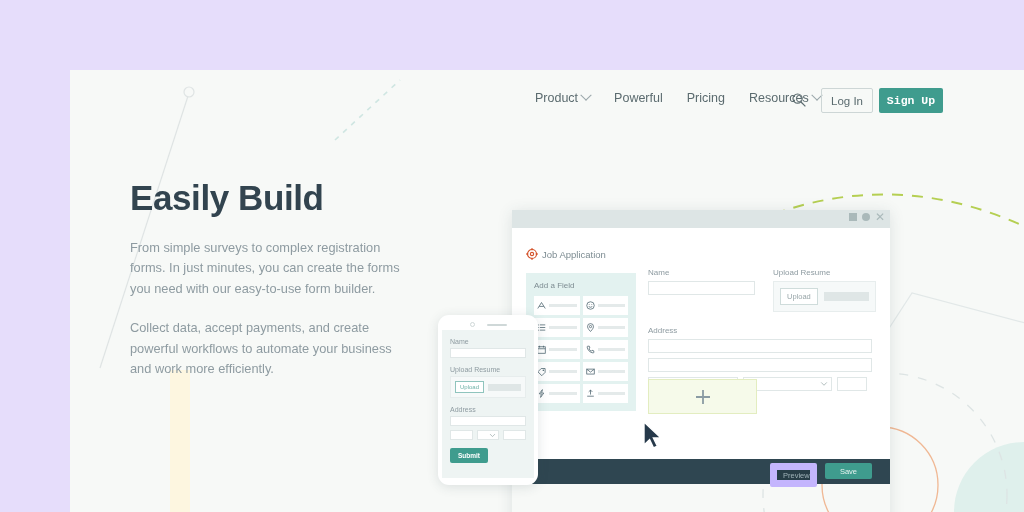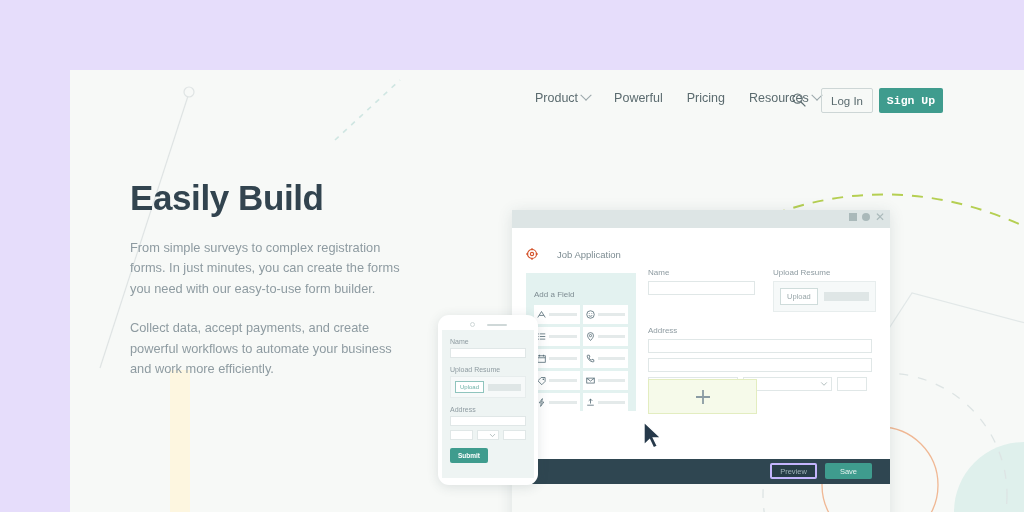--- a/index.html
+++ b/index.html
@@ -53,43 +53,43 @@
 
   
   #app-window{position:absolute;left:442px;top:140px;width:378px;height:330px;
     box-shadow:0 2px 14px rgba(50,68,79,.13);}
   #app-titlebar{height:18px;background:#dde5e5;position:relative;}
   #win-controls{position:absolute;right:5px;top:3px;display:flex;align-items:center;gap:5px;}
   .wc-square{width:8px;height:8px;background:#aab9ba;}
   .wc-circle{width:8px;height:8px;background:#aab9ba;border-radius:50%;}
   .wc-close{color:#aab9ba;font-size:12px;line-height:8px;}
   #app-body{background:#fff;height:231px;position:relative;}
-  #app-brand{position:absolute;left:14px;top:20px;display:flex;align-items:center;gap:19px;}
+  #app-brand{position:absolute;left:14px;top:20px;display:flex;align-items:center;gap:4px;}
   #app-brand-label{font-size:9.5px;color:#7d8c92;}
   #field-panel{position:absolute;left:14px;top:45px;width:110px;height:138px;
     background:#e3f2f0;padding:8px 8px 0 8px;box-sizing:border-box;}
-  #field-panel-title{font-size:8px;color:#7d8c92;margin-bottom:6px;margin-top:9px;}
+  #field-panel-title{font-size:8px;color:#7d8c92;margin-bottom:6px;}
   #field-grid{display:grid;grid-template-columns:1fr 1fr;gap:3px;}
   .field-tile{background:#fff;height:19px;display:flex;align-items:center;gap:3px;
     padding:0 3px;box-sizing:border-box;cursor:pointer;}
   .field-bar{height:3px;background:#e4eaea;flex:1;}
   #form-area{position:absolute;left:136px;top:40px;width:228px;}
   .form-label{font-size:8px;color:#8e9ba1;margin-bottom:4px;}
   .form-input{height:14px;border:1px solid #e0e7e7;background:#fff;box-sizing:border-box;}
   #upload-box{border:1px solid #e7eded;background:#f6f9f9;padding:6px;
     display:flex;align-items:center;gap:6px;box-sizing:border-box;width:103px;}
   #upload-button{border:1px solid #cfdcdb;background:#fff;font-size:7.5px;color:#9aa7aa;
     padding:3px 6px;font-family:"Liberation Sans",sans-serif;cursor:pointer;}
   #upload-filebar{height:9px;background:#dfe6e6;flex:1;}
   #add-zone{position:absolute;left:136px;top:151px;width:107px;height:33px;
     background:#f6faea;border:1px solid #e3edc0;display:flex;align-items:center;
     justify-content:center;cursor:pointer;}
   #app-footer{height:25px;background:#2f4651;position:relative;}
-  #preview-button{position:absolute;right:73px;top:4px;width:47px;height:16px;
-    background:#273d47;border:2px solid #c4b5fd;color:#9fb2b8;font-size:7.5px;
+  #preview-button{position:absolute;right:73px;top:4px;width:47px;height:24px;
+    background:#273d47;border:7px solid #c4b5fd;color:#9fb2b8;font-size:7.5px;
     font-family:"Liberation Sans",sans-serif;border-radius:2px;cursor:pointer;}
   #save-button{position:absolute;right:18px;top:4px;width:47px;height:16px;
     background:#3f9c8e;border:none;color:#e7f3f1;font-size:7.5px;
     font-family:"Liberation Sans",sans-serif;border-radius:2px;cursor:pointer;}
 
   
   #phone{position:absolute;left:368px;top:245px;width:100px;height:170px;
     background:#fff;border-radius:11px;box-shadow:0 2px 12px rgba(50,68,79,.14);
     padding:4px;box-sizing:border-box;}
   #phone-notch{display:flex;align-items:center;justify-content:center;gap:12px;height:11px;}

